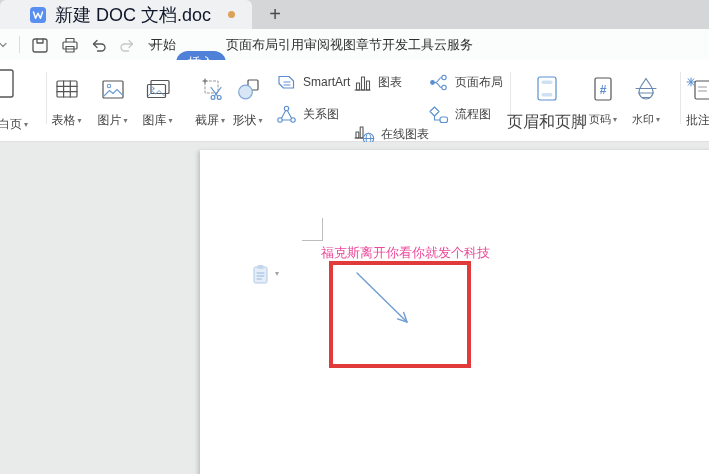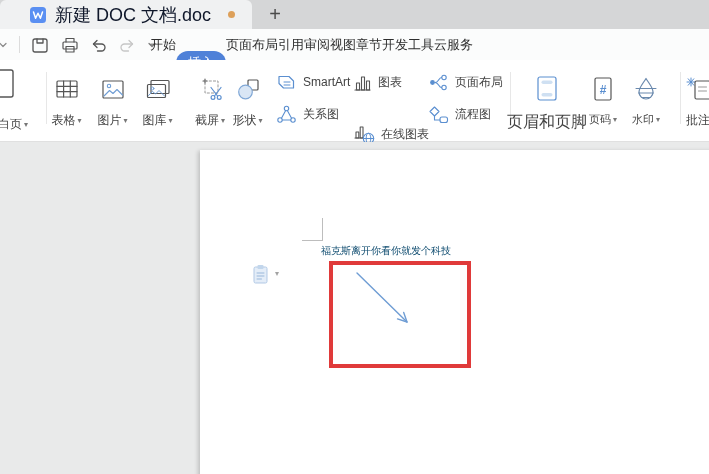--- a/index.html
+++ b/index.html
@@ -41,21 +41,21 @@
   .bp-icon{position:absolute;left:-10px;top:8px;}
   .bp-label{position:absolute;left:-2px;top:56px;}
 
   
   .workspace{position:absolute;left:0;top:142px;width:709px;height:332px;
              background:#e9eaea;overflow:hidden;}
   .page{position:absolute;left:200px;top:8px;width:520px;height:400px;background:#fff;
         box-shadow:-2px 1px 4px rgba(0,0,0,.18);}
   .cropmark{position:absolute;left:102px;top:68px;width:20px;height:22px;
             border-right:1px solid #bdbdbd;border-bottom:1px solid #bdbdbd;}
-  .doctext{position:absolute;left:121px;top:94px;font-size:10px;color:#0c4a6e;white-space:nowrap;}
+  .doctext{position:absolute;left:121px;top:94px;font-size:13px;color:#ec4899;white-space:nowrap;}
   .pastebtn{position:absolute;left:51px;top:113px;display:flex;align-items:center;gap:4px;opacity:.9;}
   .redrect{position:absolute;left:129px;top:111px;width:142px;height:107px;
            border:4px solid var(--red-shape,#e03a3a);box-sizing:border-box;background:transparent;}
   .arrow-svg{position:absolute;left:150px;top:116px;}
 </style>
 </head>
 <body>
 
 <div class="tabbar">
   <div class="tab">

